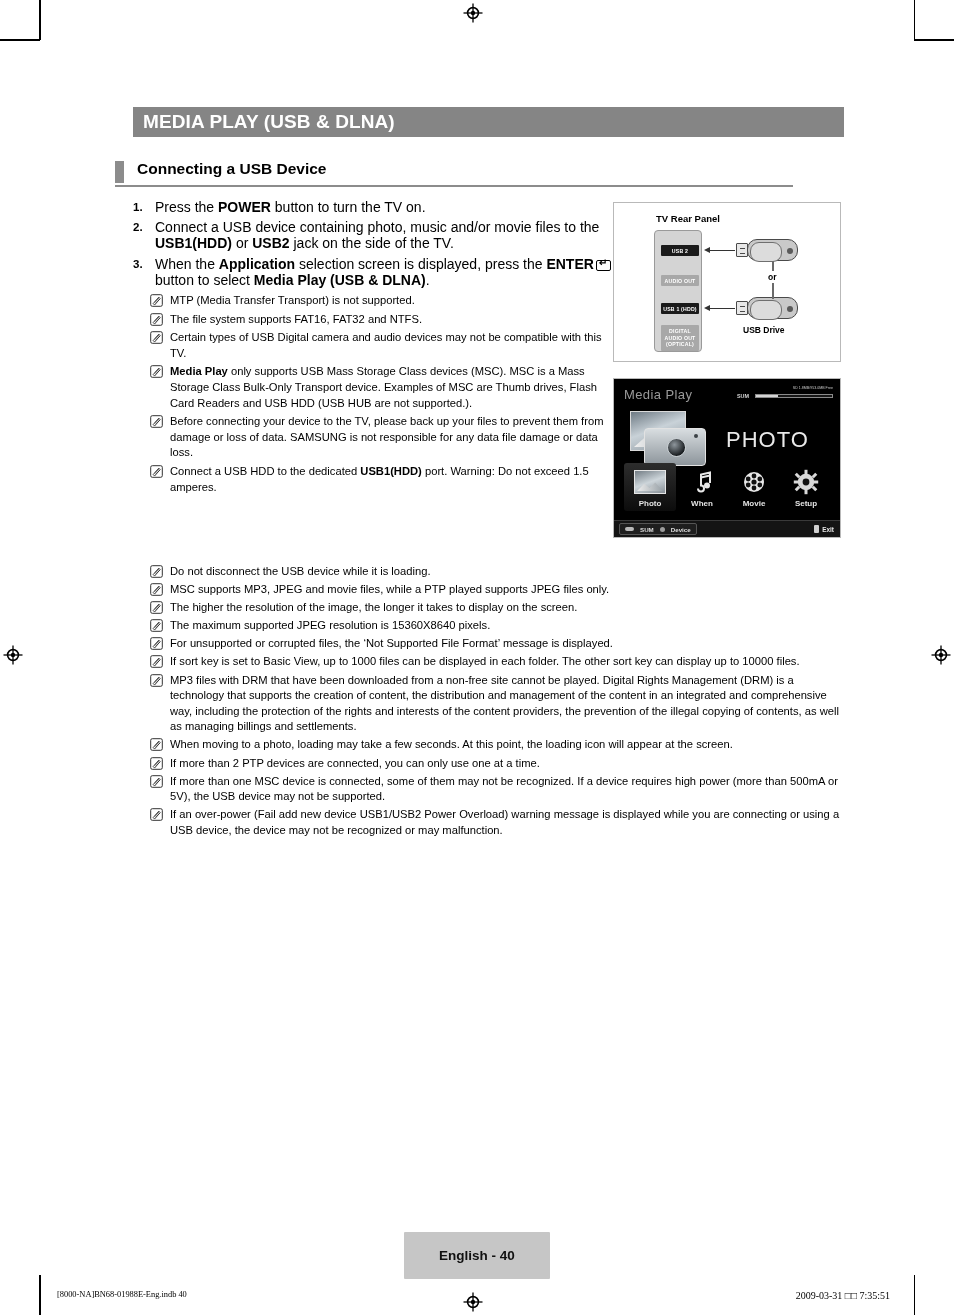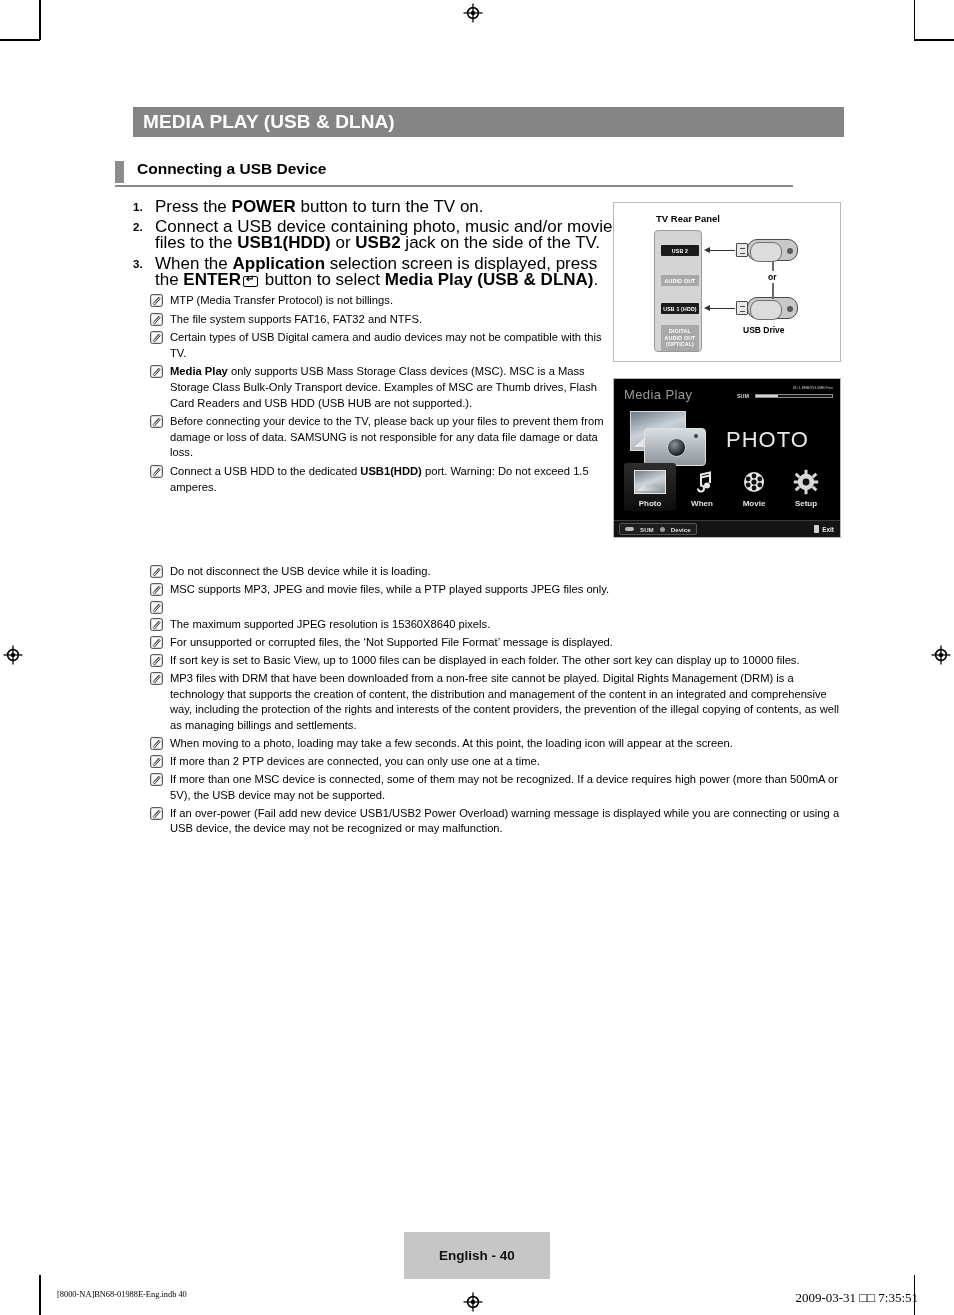--- a/index.html
+++ b/index.html
@@ -52,21 +52,21 @@
     width: 678px; height: 2.2px; background: #8c8c8c;
   }
 
   
   .steps { position: absolute; left: 133px; top: 199px; width: 480px; }
   .step { display: flex; margin-bottom: 4px; }
   .step .num {
     width: 22px; flex: 0 0 22px; font-size: 11.5px;
     font-weight: bold; line-height: 16px; text-align: left;
   }
-  .step .txt { font-size: 17px; line-height: 16.2px; }
+  .step .txt { font-size: 14px; line-height: 16.2px; }
 
   
   .key-enter {
     display: inline-block; vertical-align: -2px;
     width: 15px; height: 11px; border: 1.2px solid #000;
     border-radius: 2px; position: relative; margin: 0 2px;
   }
   .key-enter::after {
     content: "↵"; position: absolute; left: 2px; top: -4px;
     font-size: 10px; line-height: 11px; font-weight: bold;
@@ -269,22 +269,22 @@
     width: 146px; height: 47px; background: #c6c6c6;
     border-radius: 1px; display: flex;
     align-items: center; justify-content: center;
   }
   .pagebox span { font-size: 13.5px; font-weight: bold; color: #111; }
   .print-left {
     position: absolute; left: 57px; top: 1290px;
     font-size: 8.4px; font-family: "Liberation Serif", serif;
   }
   .print-right {
-    position: absolute; right: 36px; top: 1290px;
-    font-size: 13px; font-family: "Liberation Serif", serif;
+    position: absolute; right: 64px; top: 1290px;
+    font-size: 10px; font-family: "Liberation Serif", serif;
   }
 </style>
 </head>
 <body>
 
 <div class="page">
 
   <div class="crop v" style="left:39px;top:0px;"></div>
   <div class="crop h" style="left:0px;top:39px;"></div>
   <div class="crop v" style="right:39px;top:0px;"></div>
@@ -352,21 +352,21 @@
 
   <div class="notes-narrow" id="notesNarrow">
       <div class="note">
         <div class="ico">
           <svg width="13" height="13" viewBox="0 0 13 13" aria-hidden="true">
             <rect x="0.7" y="0.7" width="11.6" height="11.6" rx="1.6" fill="none" stroke="#333" stroke-width="1"></rect>
             <path d="M3.2 9.6 L8.8 3.1 L10.2 4.5 L4.6 11.0 Z" fill="none" stroke="#333" stroke-width=".9"></path>
             <path d="M4.4 8.2 L9.0 4.0 M5.4 9.2 L10.0 5.0" stroke="#333" stroke-width=".7"></path>
           </svg>
         </div>
-        <div class="body">MTP (Media Transfer Protocol) is not billings.</div>
+        <div class="body">MTP (Media Transfer Transport) is not supported.</div>
       </div>
       <div class="note">
         <div class="ico">
           <svg width="13" height="13" viewBox="0 0 13 13" aria-hidden="true">
             <rect x="0.7" y="0.7" width="11.6" height="11.6" rx="1.6" fill="none" stroke="#333" stroke-width="1"></rect>
             <path d="M3.2 9.6 L8.8 3.1 L10.2 4.5 L4.6 11.0 Z" fill="none" stroke="#333" stroke-width=".9"></path>
             <path d="M4.4 8.2 L9.0 4.0 M5.4 9.2 L10.0 5.0" stroke="#333" stroke-width=".7"></path>
           </svg>
         </div>
         <div class="body">The file system supports FAT16, FAT32 and NTFS.</div>
@@ -435,20 +435,21 @@
         <div class="body">MSC supports MP3, JPEG and movie files, while a PTP played supports JPEG files only.</div>
       </div>
       <div class="note">
         <div class="ico">
           <svg width="13" height="13" viewBox="0 0 13 13" aria-hidden="true">
             <rect x="0.7" y="0.7" width="11.6" height="11.6" rx="1.6" fill="none" stroke="#333" stroke-width="1"></rect>
             <path d="M3.2 9.6 L8.8 3.1 L10.2 4.5 L4.6 11.0 Z" fill="none" stroke="#333" stroke-width=".9"></path>
             <path d="M4.4 8.2 L9.0 4.0 M5.4 9.2 L10.0 5.0" stroke="#333" stroke-width=".7"></path>
           </svg>
         </div>
+        <div class="body">The higher the resolution of the image, the longer it takes to display on the screen.</div>
       </div>
       <div class="note">
         <div class="ico">
           <svg width="13" height="13" viewBox="0 0 13 13" aria-hidden="true">
             <rect x="0.7" y="0.7" width="11.6" height="11.6" rx="1.6" fill="none" stroke="#333" stroke-width="1"></rect>
             <path d="M3.2 9.6 L8.8 3.1 L10.2 4.5 L4.6 11.0 Z" fill="none" stroke="#333" stroke-width=".9"></path>
             <path d="M4.4 8.2 L9.0 4.0 M5.4 9.2 L10.0 5.0" stroke="#333" stroke-width=".7"></path>
           </svg>
         </div>
         <div class="body">The maximum supported JPEG resolution is 15360X8640 pixels.</div>

